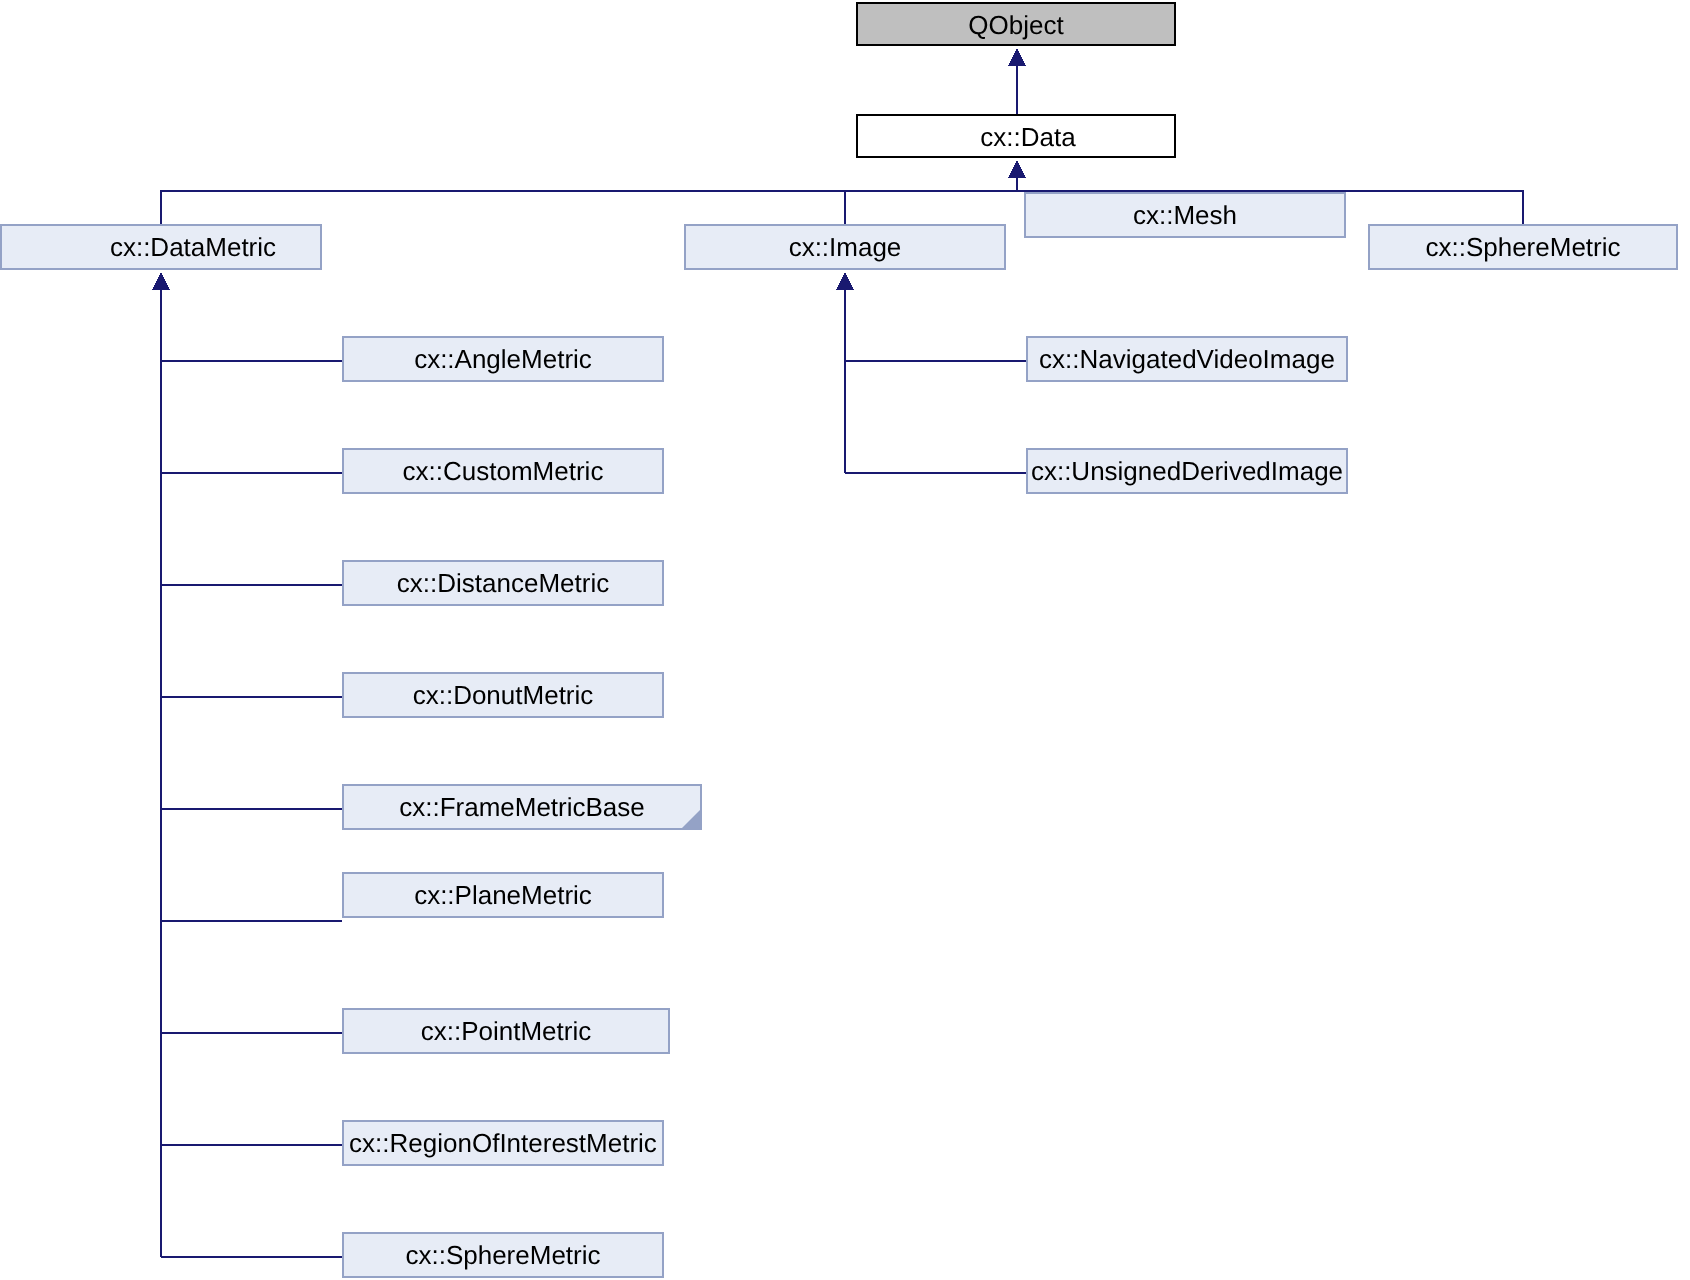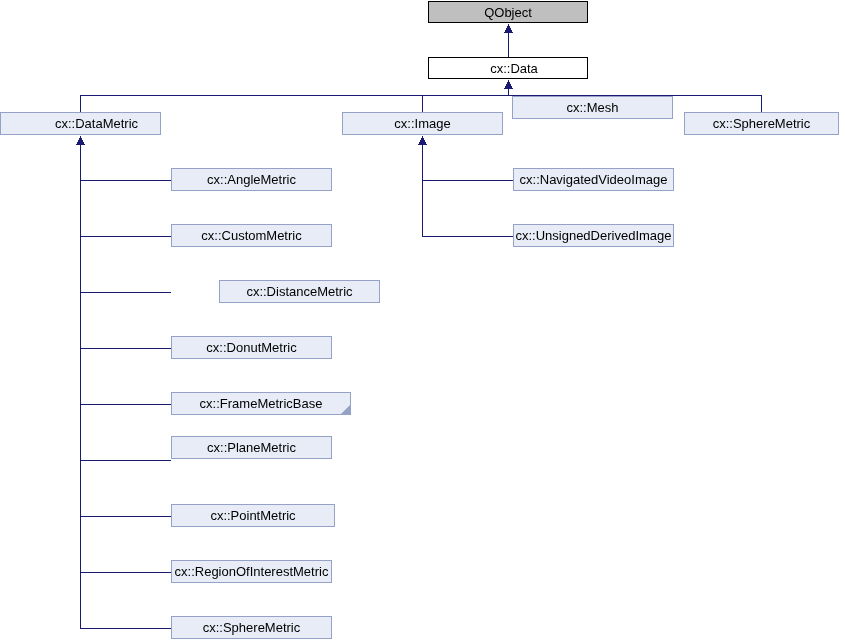--- a/index.html
+++ b/index.html
@@ -64,21 +64,21 @@
   <div class="node link" style="left:342px;top:112px;width:161px;">cx::Image</div>
 
   <div class="node link" style="left:512px;top:96px;width:161px;">cx::Mesh</div>
 
   <div class="node link" style="left:684px;top:112px;width:155px;">cx::SphereMetric</div>
 
   <div class="node link" style="left:171px;top:168px;width:161px;">cx::AngleMetric</div>
 
   <div class="node link" style="left:171px;top:224px;width:161px;">cx::CustomMetric</div>
 
-  <div class="node link" style="left:171px;top:280px;width:161px;margin-left:48px;">cx::DistanceMetric</div>
+  <div class="node link" style="left:171px;top:280px;width:161px;">cx::DistanceMetric</div>
 
   <div class="node link" style="left:171px;top:336px;width:161px;">cx::DonutMetric</div>
 
   <div class="node link" style="left:171px;top:392px;width:180px;">
     <span>cx::FrameMetricBase</span>
     <span class="fold"></span>
   </div>
 
   <div class="node link" style="left:171px;top:436px;width:161px;">cx::PlaneMetric</div>
 

